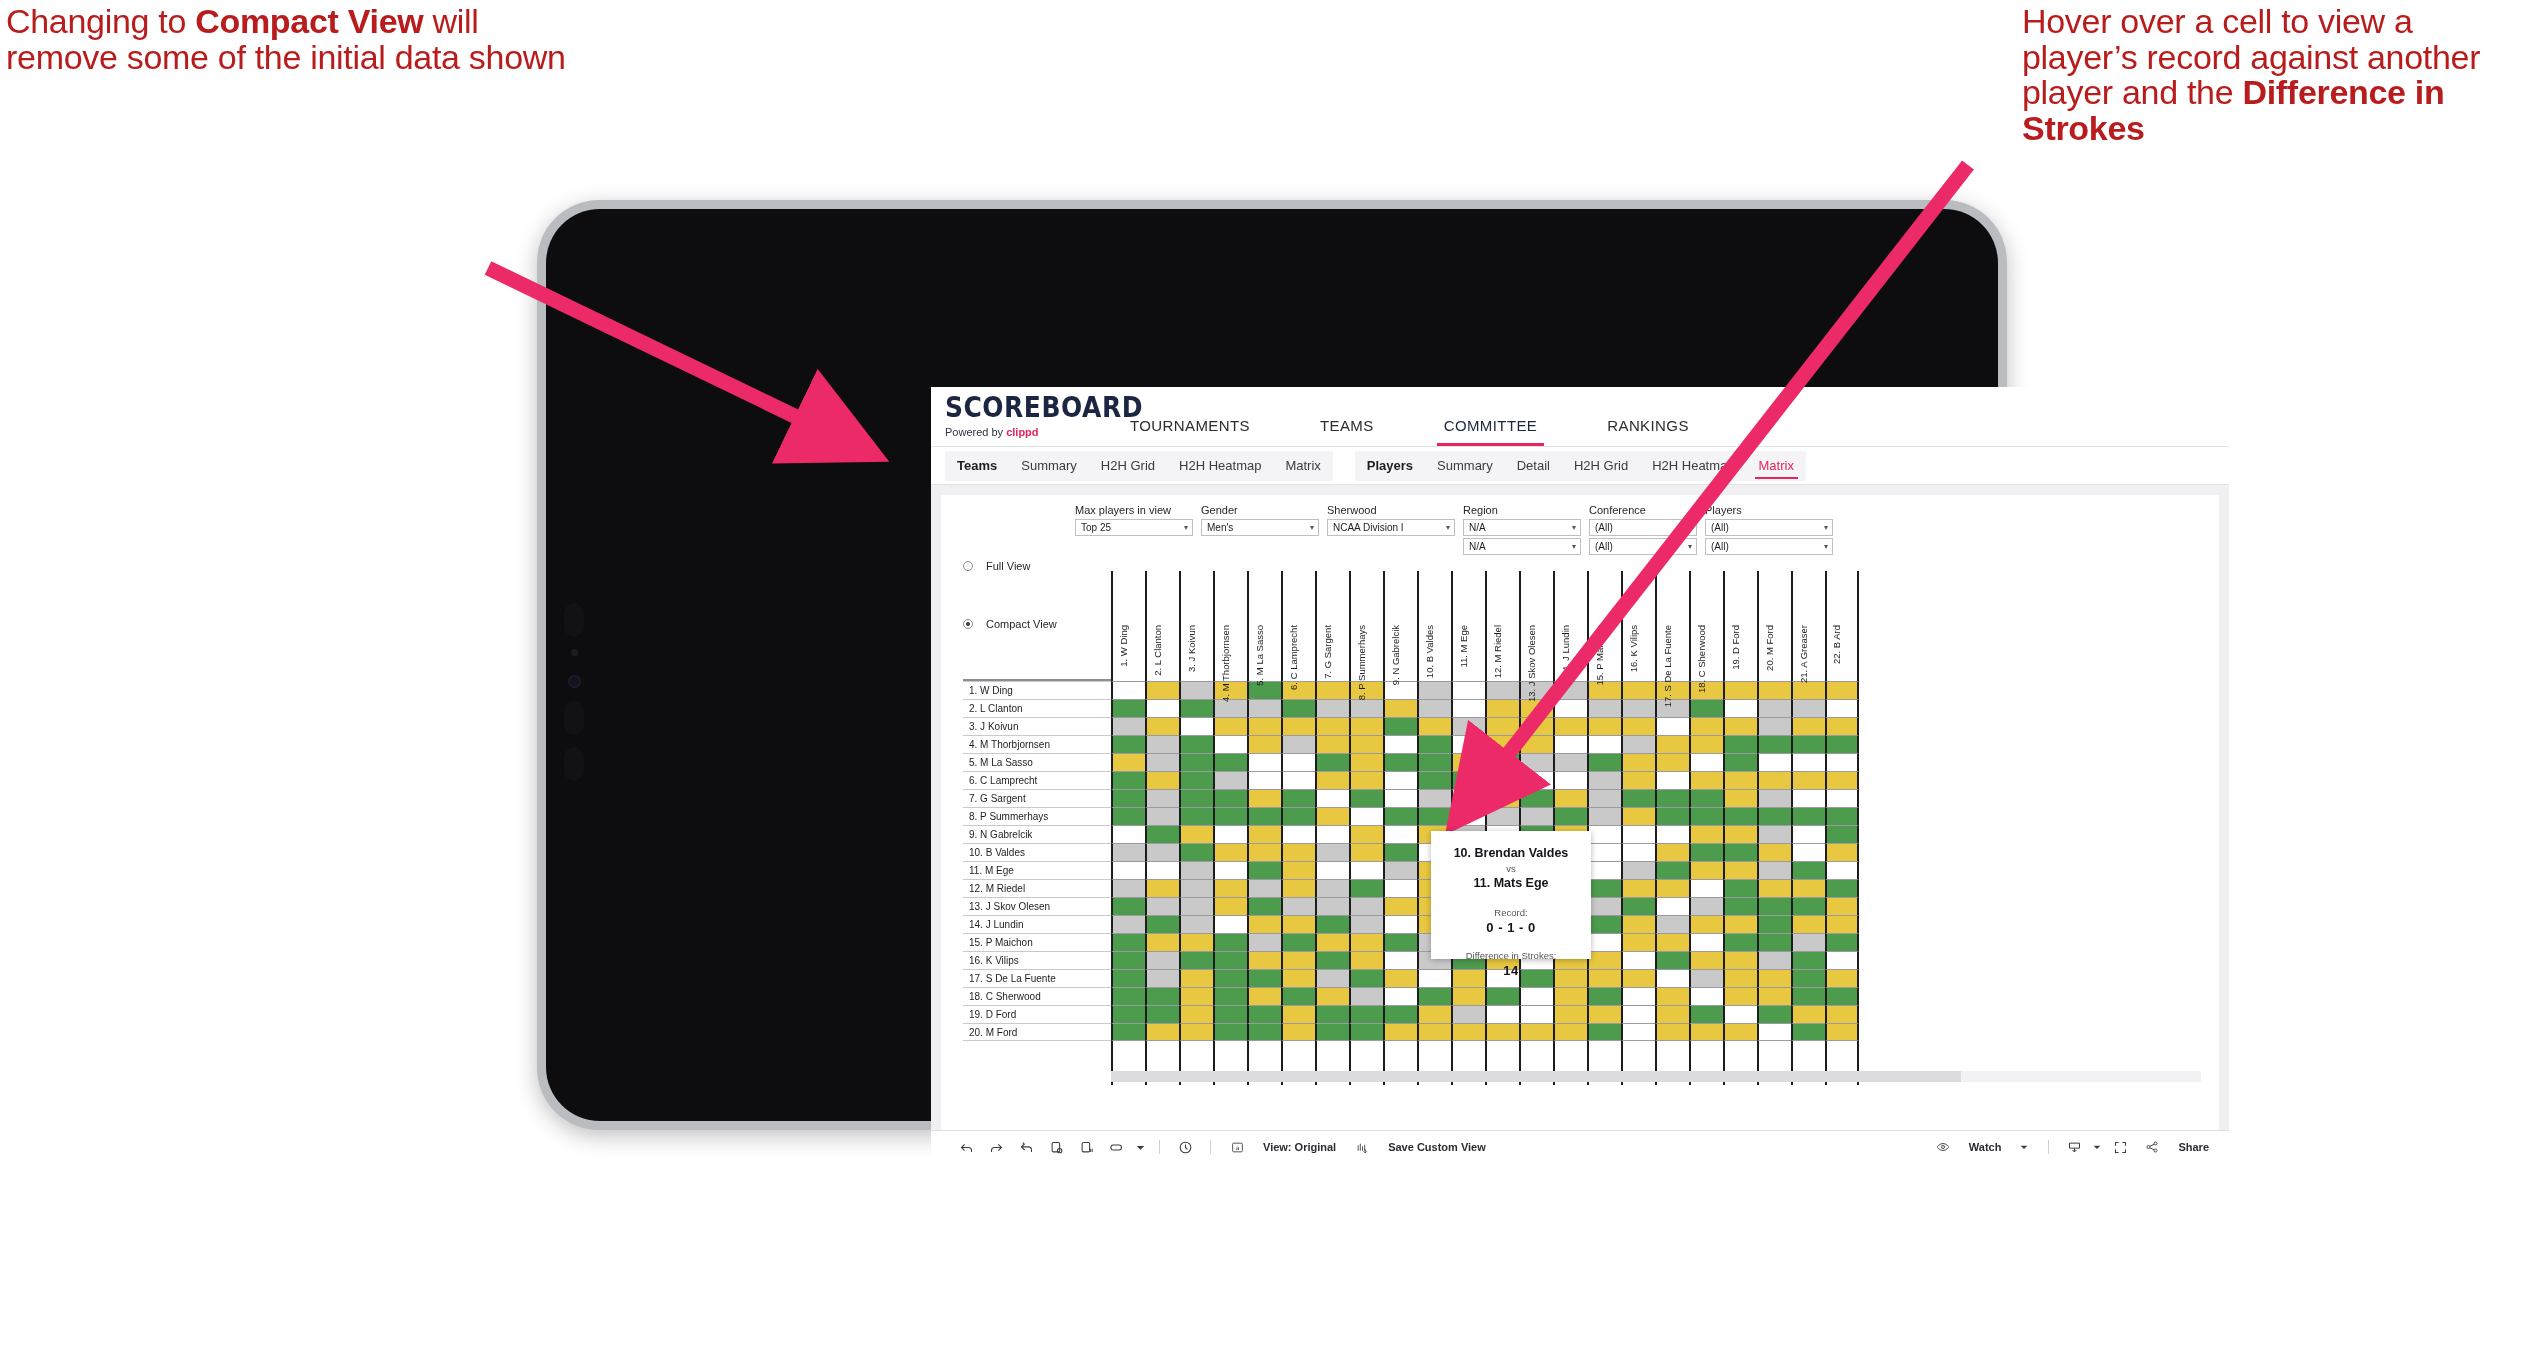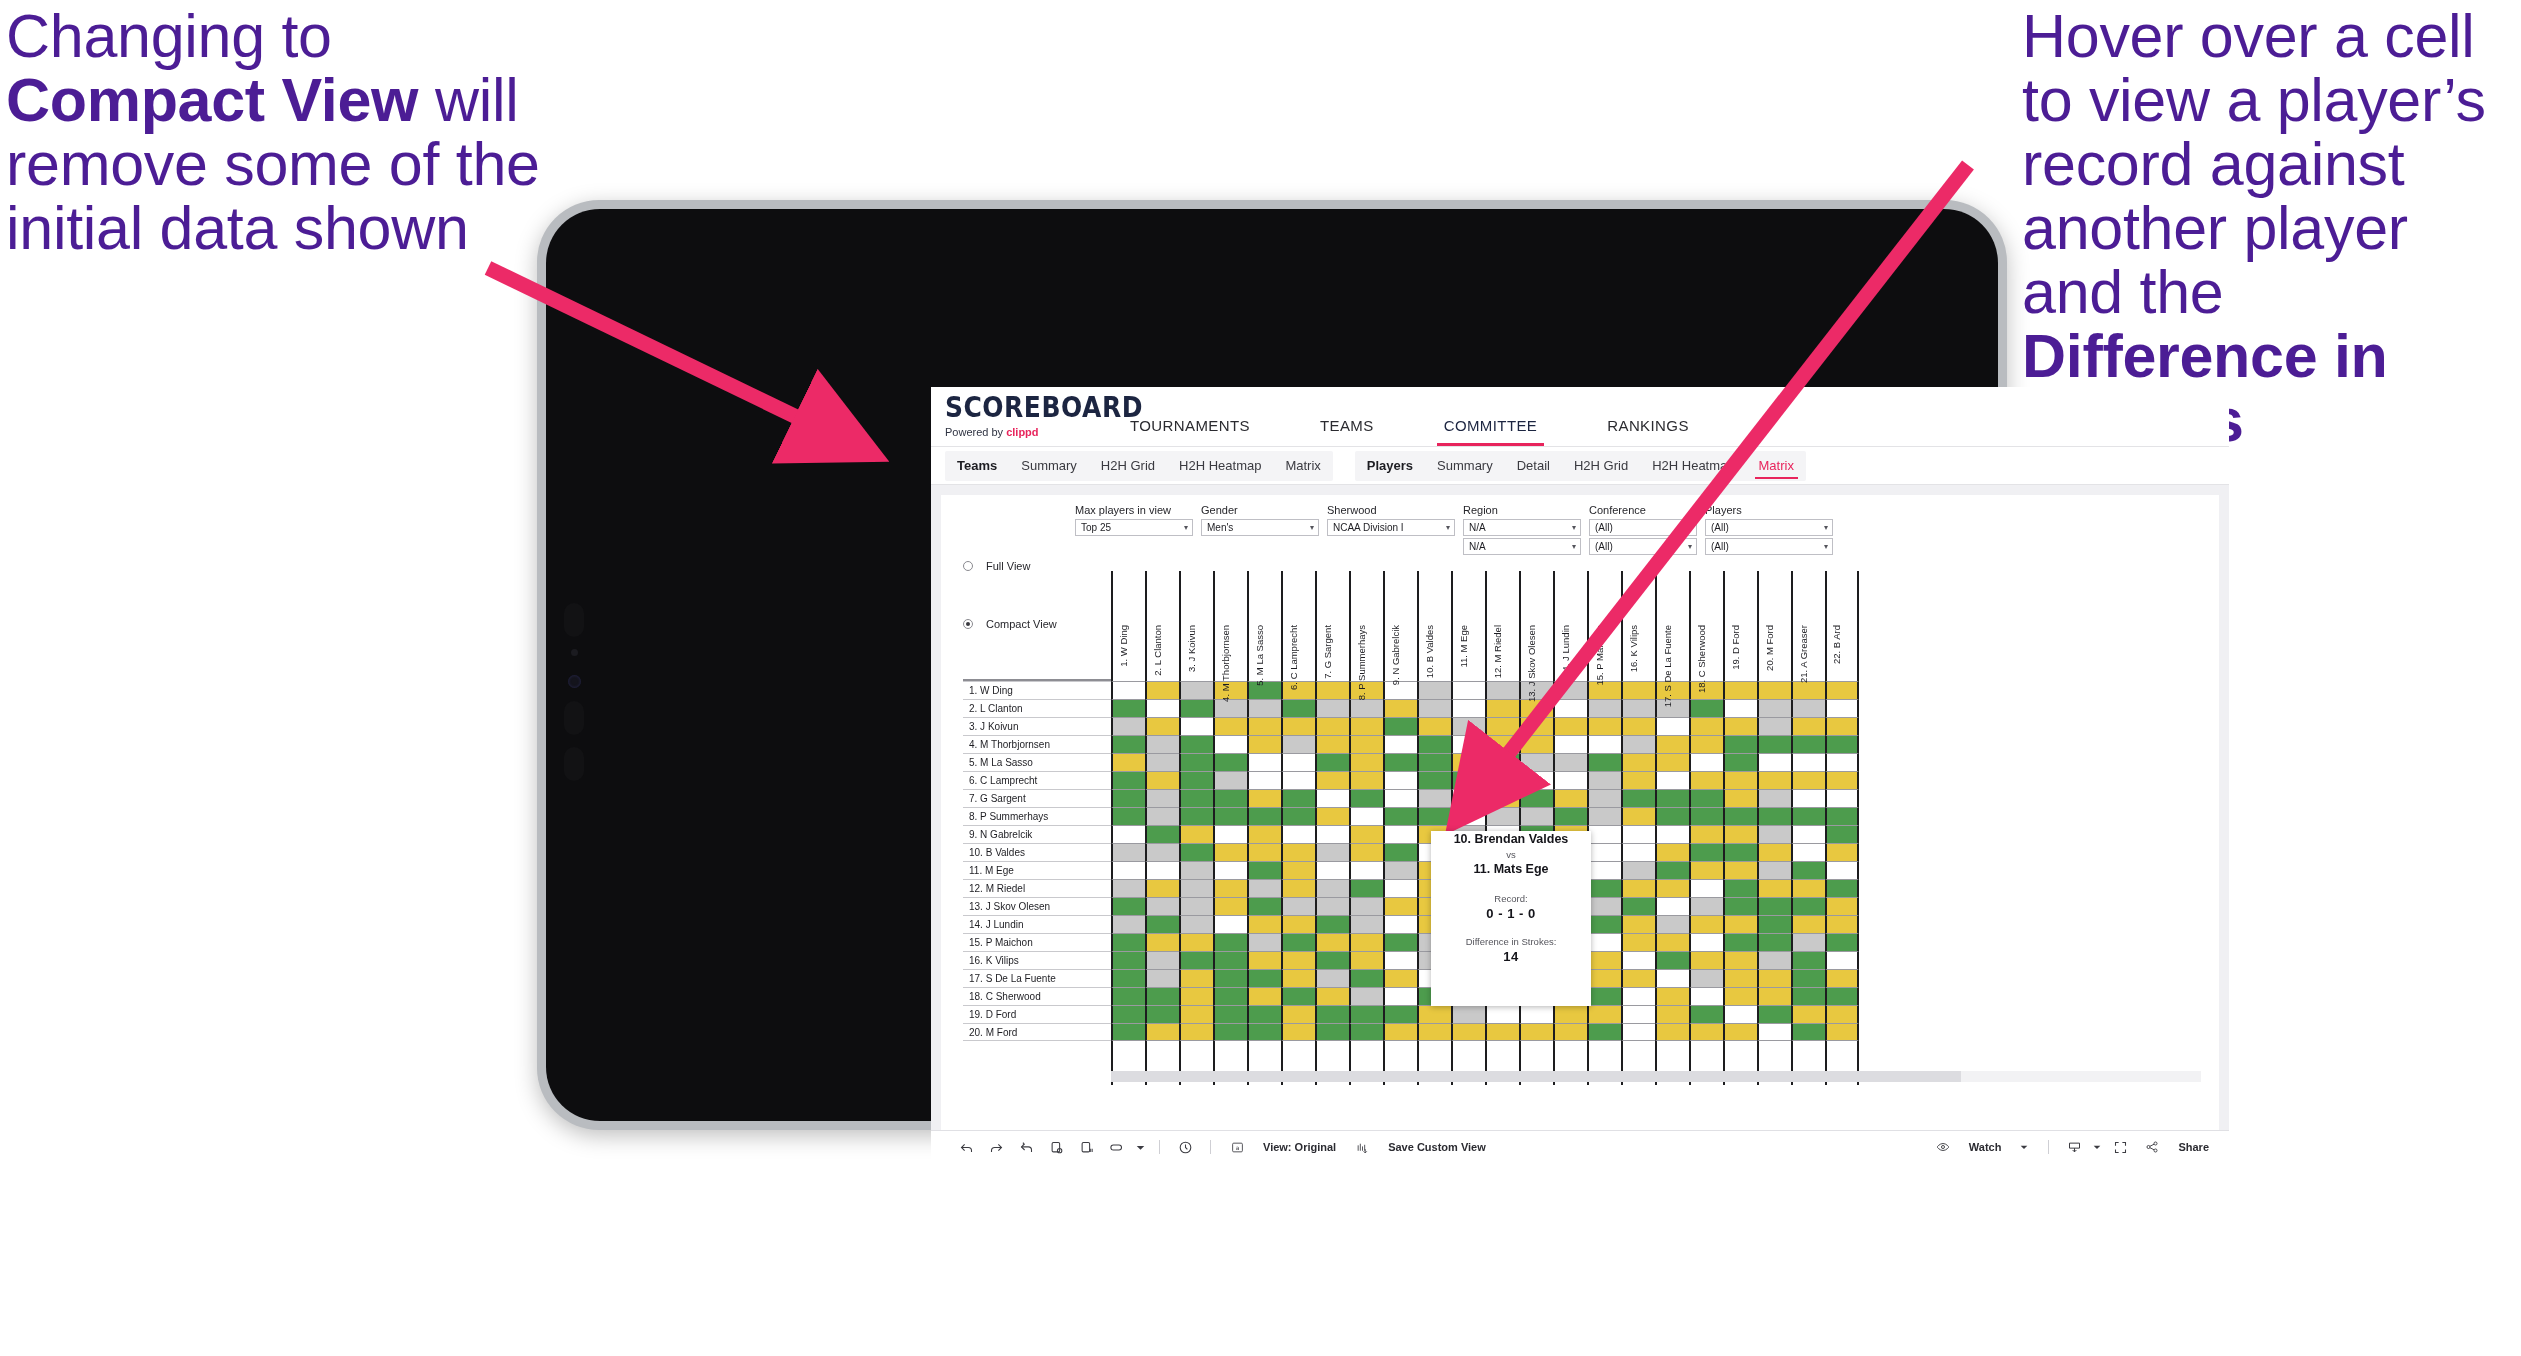--- a/index.html
+++ b/index.html
@@ -7,23 +7,23 @@
     width: 2521px; height: 1356px;
     background: #ffffff;
     font-family: "Liberation Sans", sans-serif;
     overflow: hidden;
   }
   #stage { position: relative; width: 2521px; height: 1356px; }
 
   
   .annot {
     position: absolute;
-    font-size: 61px;
+    font-size: 34px;
     line-height: 1.05;
-    color: #4c1d95;
+    color: #b91c1c;
     font-weight: 400;
     letter-spacing: -0.3px;
   }
   .annot b { font-weight: 700; }
   #annot-left { left: 6px; top: 4px; width: 580px; }
   #annot-right { left: 2022px; top: 4px; width: 500px; }
 
   
   .arrow-svg { position: absolute; left: 0; top: 0; width: 2521px; height: 1356px; pointer-events: none; }
 
@@ -162,23 +162,23 @@
 
   #hscroll-track {
     position:absolute; left:148px; right:8px; bottom: 10px; height: 11px; background:#f2f2f4;
   }
   #hscroll-thumb { height:11px; width: 78%; background:#dcdce0; }
 
   #leftrule { position:absolute; left:0; top:108px; width:148px; height:2px; background:#8d8d93; }
 
   
   #tooltip {
-    position:absolute; left: 468px; top: 260px; width: 160px; height: 175px;
+    position:absolute; left: 468px; top: 260px; width: 160px; height: 128px;
     background:#ffffff; box-shadow: 0 1px 6px rgba(0,0,0,0.30);
-    text-align:center; z-index: 20;
+    text-align:center; padding-top: 14px; z-index: 20;
   }
   .tt-name { font-size: 12.5px; font-weight:700; color:#14141a; line-height:1.35; }
   .tt-vs { font-size: 9.5px; color:#55555c; margin: 1px 0; }
   .tt-lbl { font-size: 9.5px; color:#55555c; margin-top: 15px; }
   .tt-val { font-size: 13px; font-weight:700; color:#14141a; margin-top: 2px; letter-spacing: 0.5px; }
 
   
   #toolbar {
     height: 33px; background:#ffffff; border-top:1px solid #e0e0e4;
     display:flex; align-items:center; padding-left: 20px; gap: 0;

